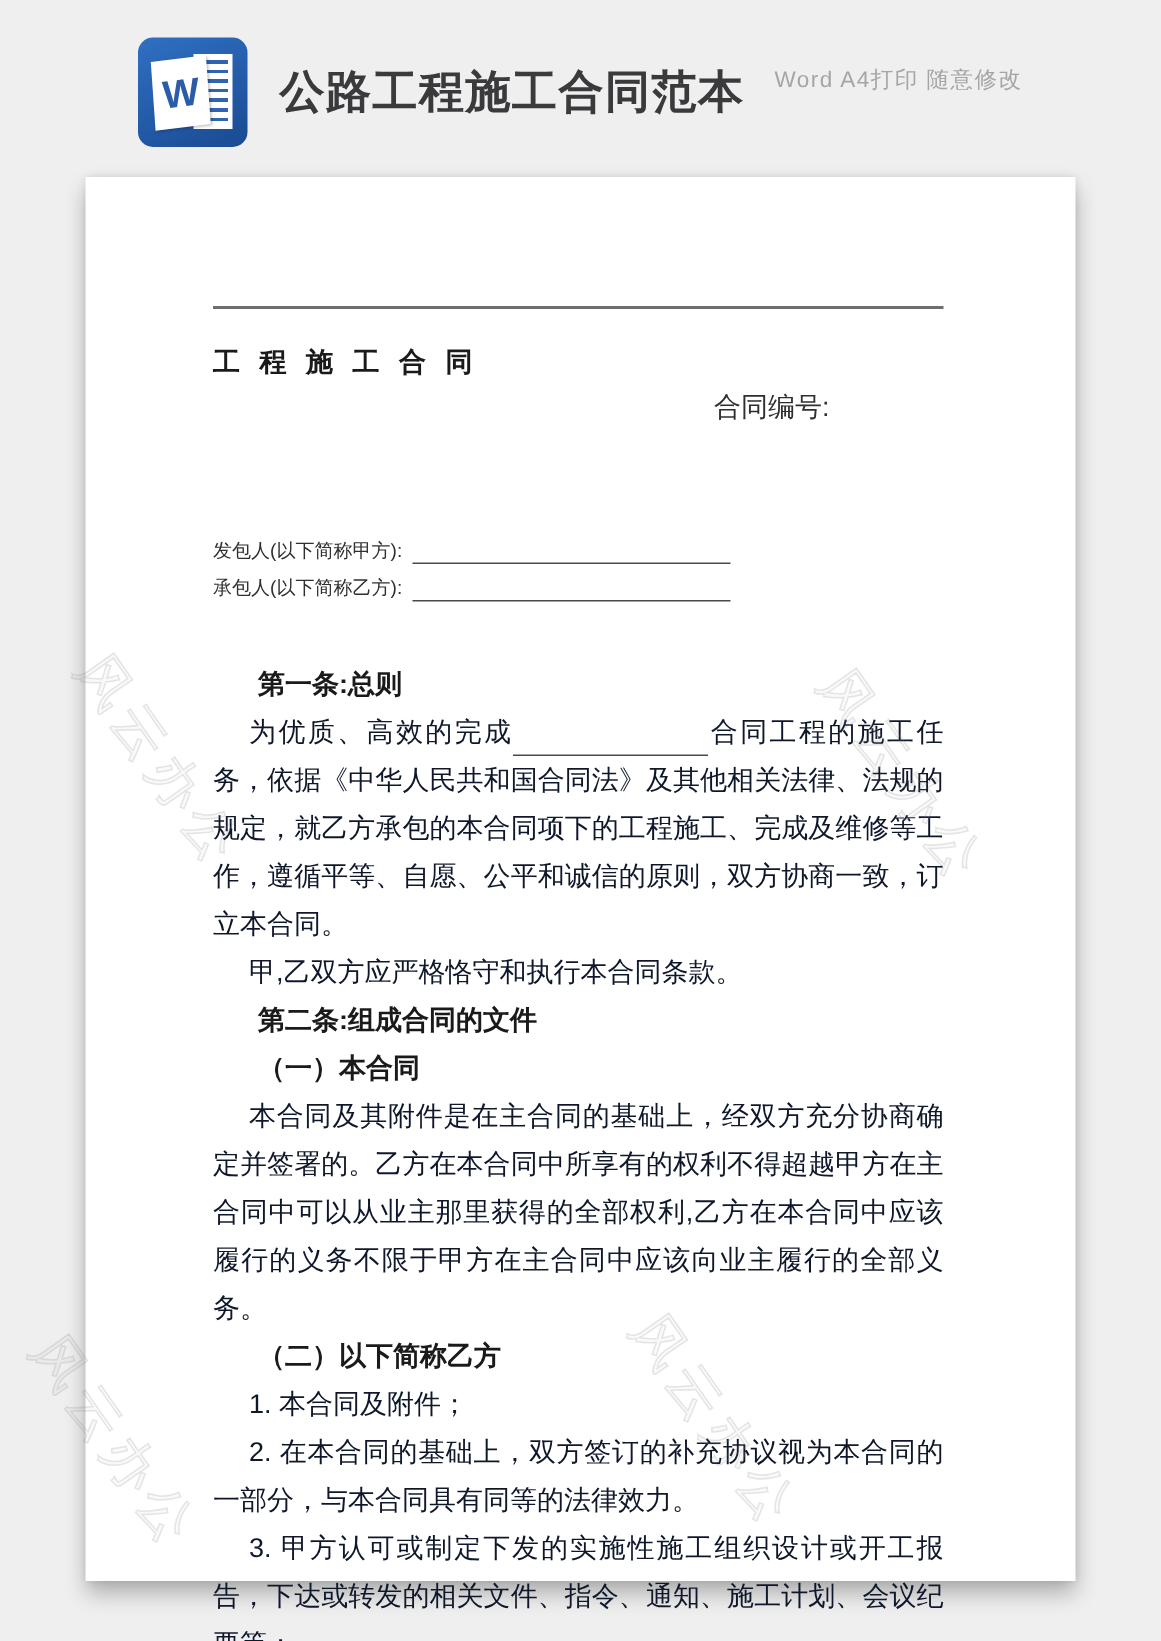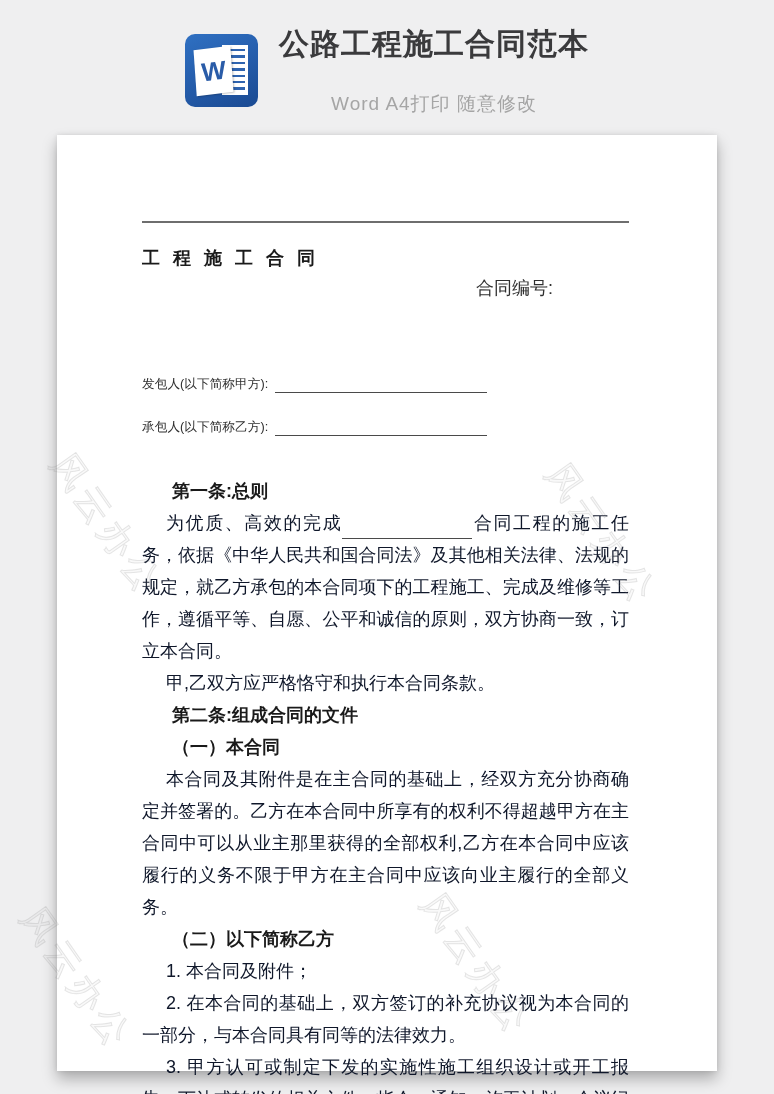--- a/index.html
+++ b/index.html
@@ -31,27 +31,27 @@
   .icon-page-front{
     position:absolute;left:10px;top:14px;width:37px;height:46px;
     background:#ffffff;
     transform:rotate(-4deg) skewY(-3deg);
     box-shadow:1px 1px 2px rgba(0,0,0,.25);
     display:flex;align-items:center;justify-content:center;
   }
   .icon-page-front .w-letter{
     font-size:26px;font-weight:bold;color:#2a5ca8;line-height:1;
   }
-  .header-text{display:flex;flex-direction:column;align-items:center;gap:20px;}
+  .header-text{display:flex;gap:20px;}
   .page-title{
     margin:0;font-size:30px;line-height:38px;font-weight:bold;color:#3a3a3c;
     letter-spacing:1px;
   }
   .page-subtitle{
-    margin:10px 0 0 0;font-size:19px;line-height:22px;color:#a5a5a5;letter-spacing:1px;
+    margin:0 0 0 0;font-size:15px;line-height:22px;color:#a5a5a5;letter-spacing:1px;
   }
   
   .sheet{
     position:relative;
     width:660px;height:936px;box-sizing:border-box;
     margin:20px auto 0 auto;
     background:#ffffff;
     box-shadow:0 8px 14px rgba(0,0,0,.28),0 0 5px rgba(0,0,0,.10);
     padding:86px 88px 0 85px;
     color:#2f2f2f;
@@ -64,21 +64,21 @@
     font-size:18px;line-height:20px;font-weight:bold;color:#1a1a1a;
     word-spacing:6px;letter-spacing:1px;
   }
   .contract-no{
     margin:12px 0 0 334px;font-size:18px;line-height:17px;color:#2f2f2f;
   }
   .party-row{
     font-size:12.7px;line-height:17px;white-space:nowrap;color:#2f2f2f;
   }
   .party-row.first{margin-top:79px;}
-  .party-row + .party-row{margin-top:26px;}
+  .party-row + .party-row{margin-top:8px;}
   .fill-line{
     display:inline-block;width:212px;height:15px;
     border-bottom:1px solid #4a4a4a;margin-left:7px;vertical-align:bottom;
   }
   .doc-body{margin-top:39px;font-size:18px;line-height:32px;}
   .doc-body p{
     margin:0;text-indent:24px;text-align:justify;text-justify:inter-ideograph;
     color:#0f172a;
   }
   .doc-body p.h{font-weight:bold;color:#1a1a1a;text-indent:30px;text-align:left;}

